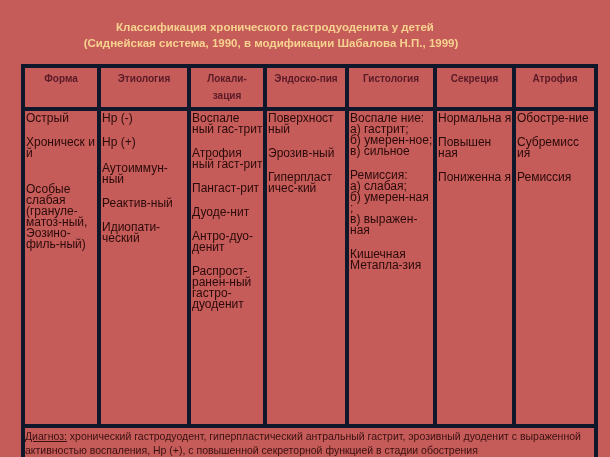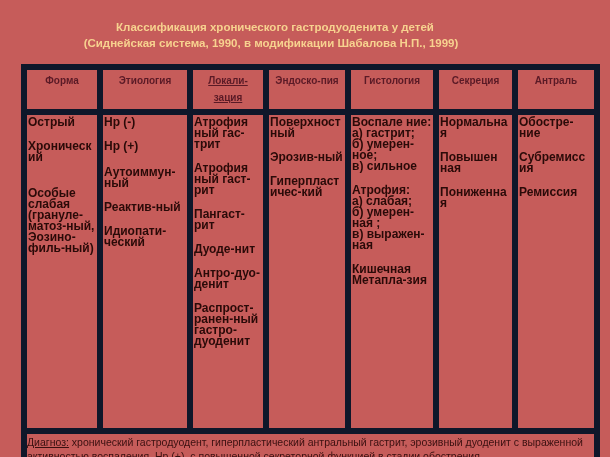--- a/index.html
+++ b/index.html
@@ -14,28 +14,28 @@
     color:#f7d28f; font-weight:bold; font-size:11.5px; line-height:14px;
   }
   .title.t1 { top:20px; left:-30px; }
   .title.t2 { top:36px; left:-34px; }
   table.cls {
     position:absolute; left:21px; top:64px;
     border-collapse:collapse; table-layout:fixed;
     width:573px;
   }
   table.cls td, table.cls th {
-    border:6px solid #0f172a; vertical-align:top; padding:0;
+    border:4px solid #0f172a; vertical-align:top; padding:0;
   }
   table.cls th {
     height:37px; color:#5a1a26; font-size:10px; font-weight:bold;
     text-align:center; line-height:17px; padding-top:2px;
   }
   table.cls td.body {
-    height:311px; color:#2a0a08; font-weight:bold;
+    height:311px; color:#2a0a08; font-weight:normal;
     font-size:12px; line-height:11px; padding:2px 0 0 1px;
     overflow:hidden;
   }
   .item { margin-bottom:13px; word-break:break-all; }
   td.diag {
     color:#3a1010; font-size:10.5px; line-height:13.5px; padding:2px 0 0 0 !important;
     height:44px; font-weight:normal;
   }
   .diag-label { text-decoration:underline; }
 </style>
@@ -52,58 +52,58 @@
       <col style="width:76px">
       <col style="width:82px">
       <col style="width:88px">
       <col style="width:79px">
       <col style="width:82px">
   </colgroup>
   <tbody>
       <tr>
     <th>Форма</th>
     <th>Этиология</th>
-    <th><span style="display:inline-block;width:50px;text-decoration:underline;">Локали-зация</span></th>
+    <th><span style="display:inline-block;width:50px;">Локали-зация</span></th>
     <th>Эндоско-пия</th>
     <th>Гистология</th>
     <th>Секреция</th>
-    <th>Антраль</th>
+    <th>Атрофия</th>
   </tr>
   <tr>
     <td class="body">
       <div class="item">Острый</div>
       <div class="item" style="margin-bottom:25px">Хроническ ий</div>
       <div class="item" style="word-break:normal">Особые слабая (грануле-матоз-ный, Эозино-филь-ный)</div>
     </td>
     <td class="body">
       <div class="item">Hp (-)</div>
       <div class="item" style="margin-bottom:15px">Hp (+)</div>
       <div class="item" style="word-break:normal">Аутоиммун-ный</div>
       <div class="item">Реактив-ный</div>
       <div class="item" style="word-break:normal">Идиопати-ческий</div>
     </td>
     <td class="body">
-      <div class="item" style="word-break:normal">Атрофия ный гас-трит</div>
+      <div class="item" style="word-break:normal">Воспале ный гас-трит</div>
       <div class="item" style="word-break:normal">Атрофия ный гаст-рит</div>
       <div class="item" style="word-break:normal">Пангаст-рит</div>
       <div class="item">Дуоде-нит</div>
       <div class="item" style="word-break:normal">Антро-дуо-денит</div>
       <div class="item" style="word-break:normal">Распрост-ранен-ный гастро-дуоденит</div>
     </td>
     <td class="body">
       <div class="item" style="word-break:normal">Поверхност ный</div>
       <div class="item" style="word-break:normal">Эрозив-ный</div>
       <div class="item" style="word-break:normal">Гиперпласт ичес-кий</div>
     </td>
     <td class="body">
       <div style="word-break:normal">Воспале ние:</div>
       <div>а) гастрит;</div>
       <div style="word-break:normal">б) умерен-ное;</div>
       <div class="item">в) сильное</div>
-      <div>Атрофия:</div>
+      <div>Ремиссия:</div>
       <div>а) слабая;</div>
       <div style="word-break:normal">б) умерен-ная ;</div>
       <div class="item" style="word-break:normal">в) выражен-ная</div>
       <div style="word-break:normal">Кишечная Метапла-зия</div>
     </td>
     <td class="body">
       <div class="item" style="word-break:normal">Нормальна я</div>
       <div class="item" style="word-break:normal">Повышен ная</div>
       <div class="item" style="word-break:normal">Пониженна я</div>
     </td>

